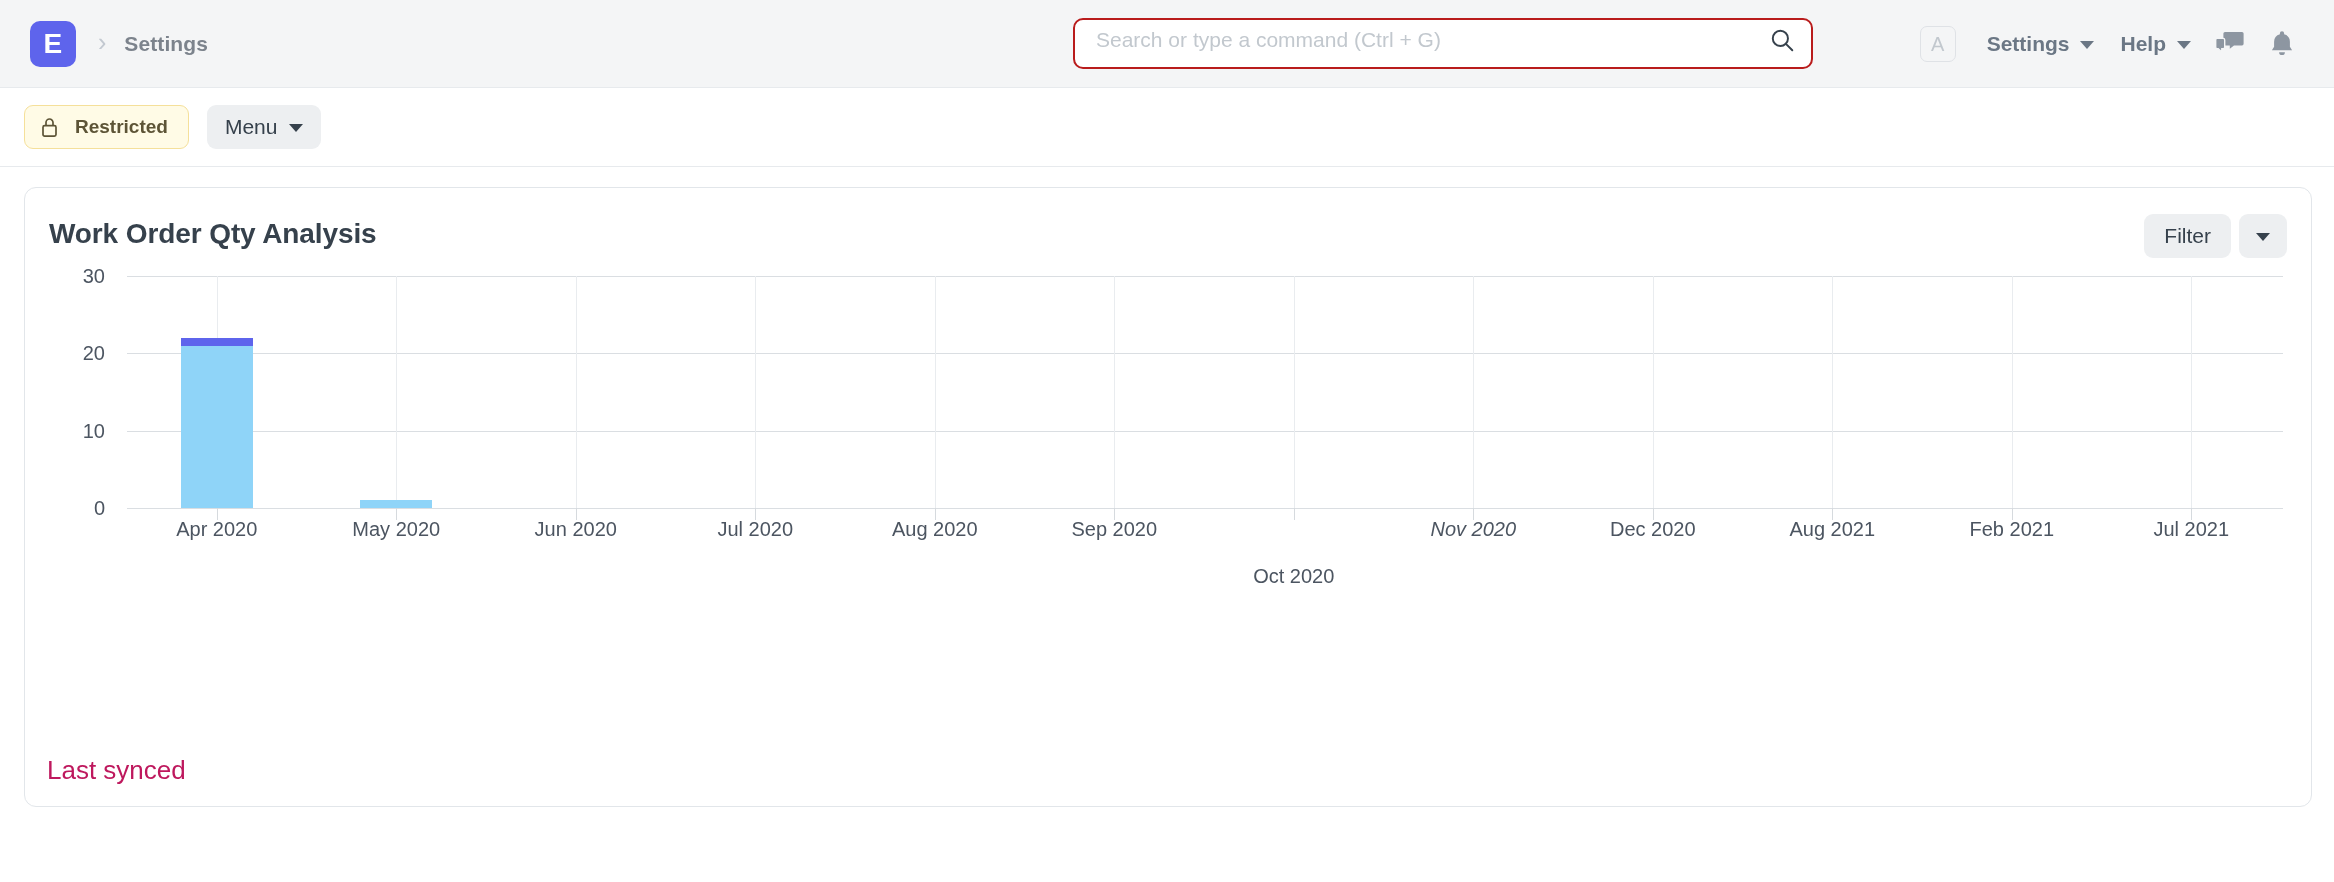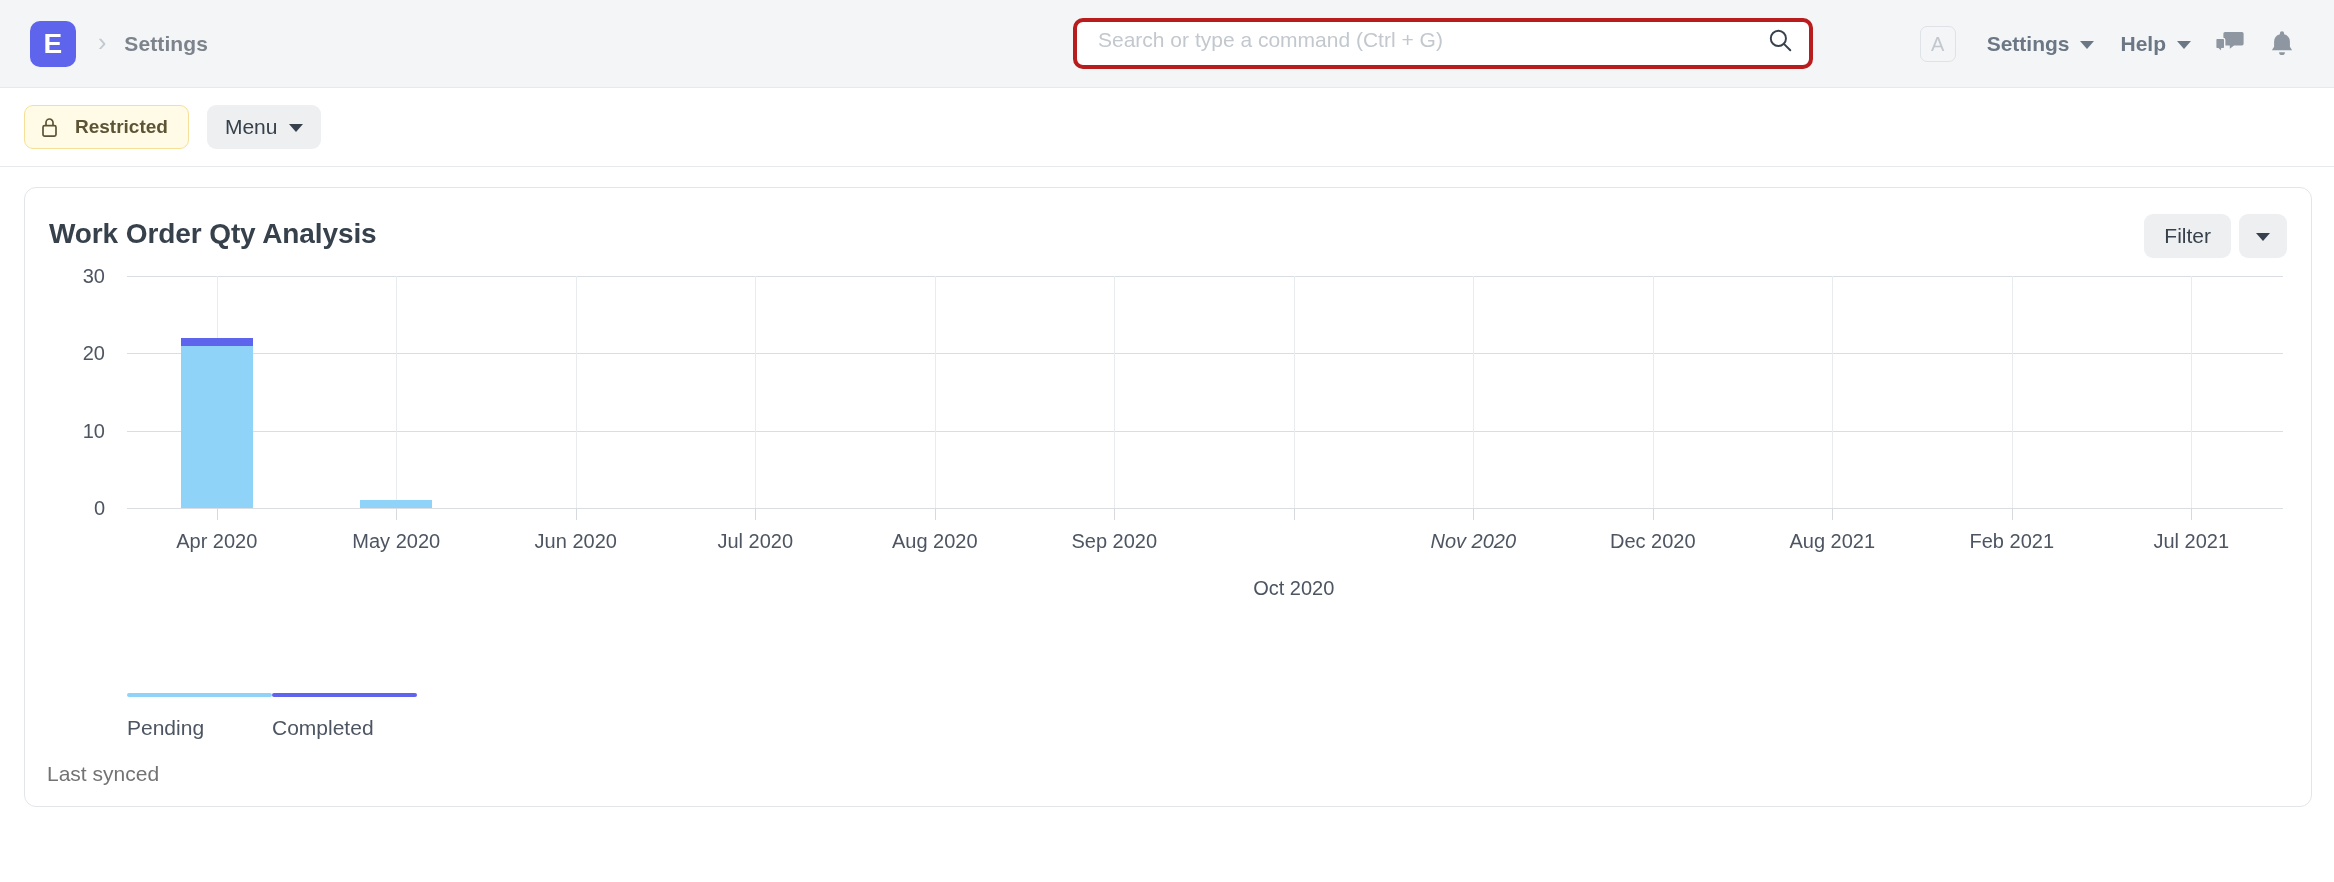--- a/index.html
+++ b/index.html
@@ -47,21 +47,21 @@
     letter-spacing: 0.1px;
   }
 
   .nav-search {
     position: absolute;
     left: 1073px;
     top: 18px;
     width: 740px;
     height: 51px;
     background: #ffffff;
-    border: 4px solid #b91c1c;
+    border: 2px solid #b91c1c;
     border-radius: 10px;
     display: flex;
     align-items: center;
     padding: 0 16px 7px 21px;
   }
   .nav-search input {
     flex: 1;
     border: none;
     outline: none;
     background: transparent;
@@ -254,21 +254,21 @@
   }
   .bar-seg { width: 100%; display: block; }
   .x-labels {
     position: absolute;
     left: 74px; right: 0;
     top: 100%;
     height: 42px;
   }
   .x-label {
     position: absolute;
-    top: 22px;
+    top: 10px;
     transform: translateX(-50%);
     font-size: 20px;
     color: #4c5561;
     white-space: nowrap;
   }
 
   
   .legend {
     position: absolute;
     left: 102px;
@@ -281,22 +281,22 @@
   .legend-label {
     margin-top: 19px;
     font-size: 21px;
     color: #4c5561;
   }
 
   .last-synced {
     position: absolute;
     left: 22px;
     bottom: 20px;
-    font-size: 21px;
-    color: #737373;
+    font-size: 26px;
+    color: #be185d;
   }
 </style>
 </head>
 <body>
 
 <div class="navbar">
   <div class="nav-left">
     <div class="brand-logo">E</div>
     <span class="breadcrumb-sep">›</span>
     <span class="breadcrumb-link">Settings</span>
@@ -420,26 +420,16 @@
           <div class="x-label" style="left: 987.25px;">Sep 2020</div>
           <div class="x-label" style="left: 1166.75px; margin-top: 47px;">Oct 2020</div>
           <div class="x-label" style="left: 1346.25px; font-style: italic;">Nov 2020</div>
           <div class="x-label" style="left: 1525.75px;">Dec 2020</div>
           <div class="x-label" style="left: 1705.25px;">Aug 2021</div>
           <div class="x-label" style="left: 1884.75px;">Feb 2021</div>
           <div class="x-label" style="left: 2064.25px;">Jul 2021</div>
         </div>
     </div>
 
-    <div class="legend" id="legend">
-        <div class="legend-item">
-          <div class="legend-swatch" style="background: rgb(143, 212, 248);"></div>
-          <div class="legend-label">Pending</div>
-        </div>
-        <div class="legend-item">
-          <div class="legend-swatch" style="background: rgb(94, 100, 236);"></div>
-          <div class="legend-label">Completed</div>
-        </div>
-      </div>
 
     <div class="last-synced">Last synced</div>
   </div>
 </div>
 
 </body></html>

